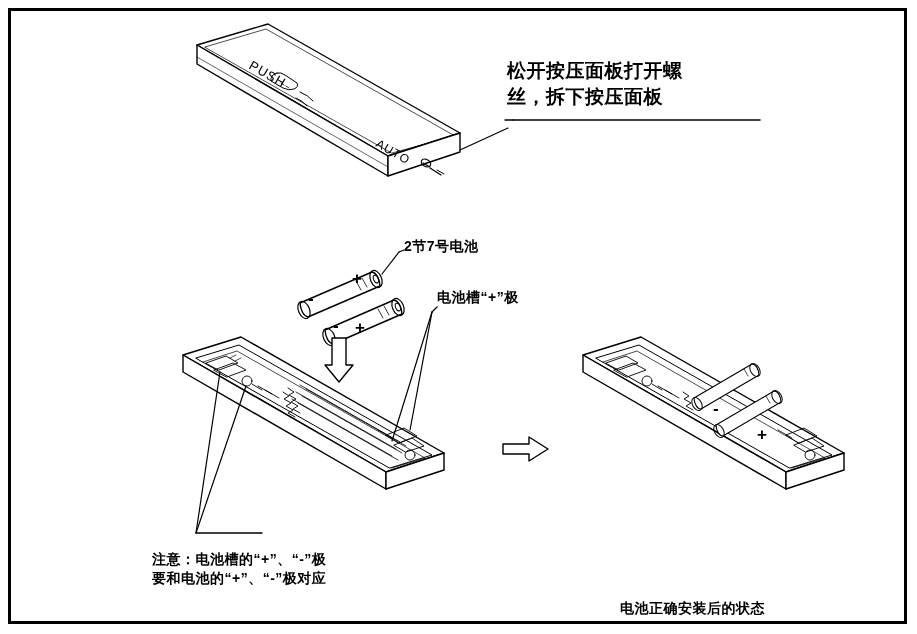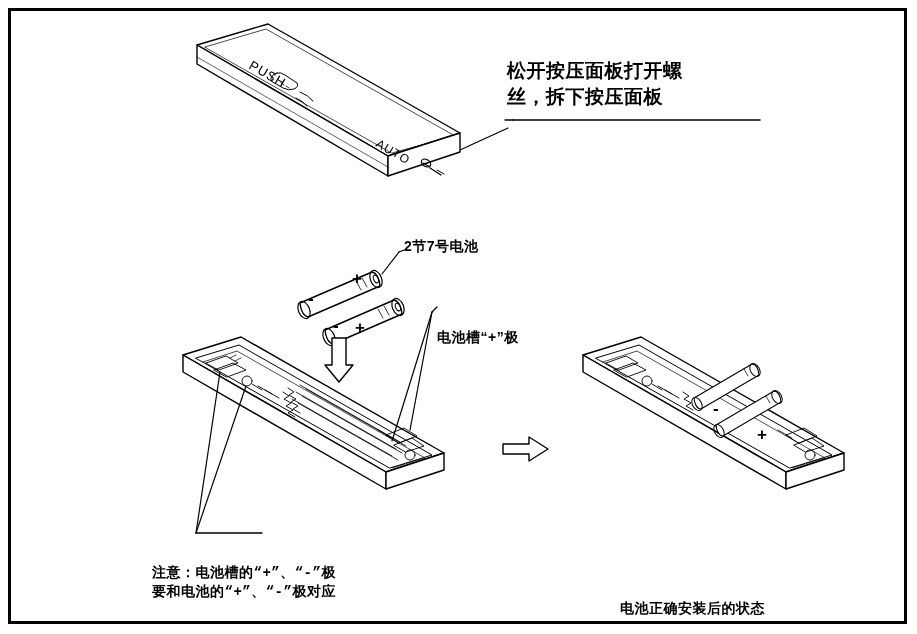--- a/index.html
+++ b/index.html
@@ -39,23 +39,23 @@
     font-weight: bold;
     line-height: 1.35;
     white-space: pre-line;
     letter-spacing: 0.5px;
   }
   .lbl-18 { font-size: 19px; }
   .lbl-17 { font-size: 14px; }
 
   #label-open-panel { left: 483px; top: 58px; width: 280px; margin-left: 24px; }
   #label-two-batteries { left: 404px; top: 237px; width: 200px; }
-  #label-slot-plus { left: 437px; top: 288px; width: 210px; margin-top: 40px; }
+  #label-slot-plus { left: 437px; top: 288px; width: 210px; }
   #label-slot-minus { left: 47px; top: 435px; width: 210px; }
-  #label-note { left: 152px; top: 564px; width: 420px; font-family: Liberation Mono, monospace; }
+  #label-note { left: 152px; top: 550px; width: 420px; }
   #label-final-state { left: 620px; top: 599px; width: 280px; }
 
   .sign {
     position: absolute;
     font-size: 17px;
     font-weight: bold;
     color: #000;
     font-family: "Liberation Sans", sans-serif;
   }
 </style>

